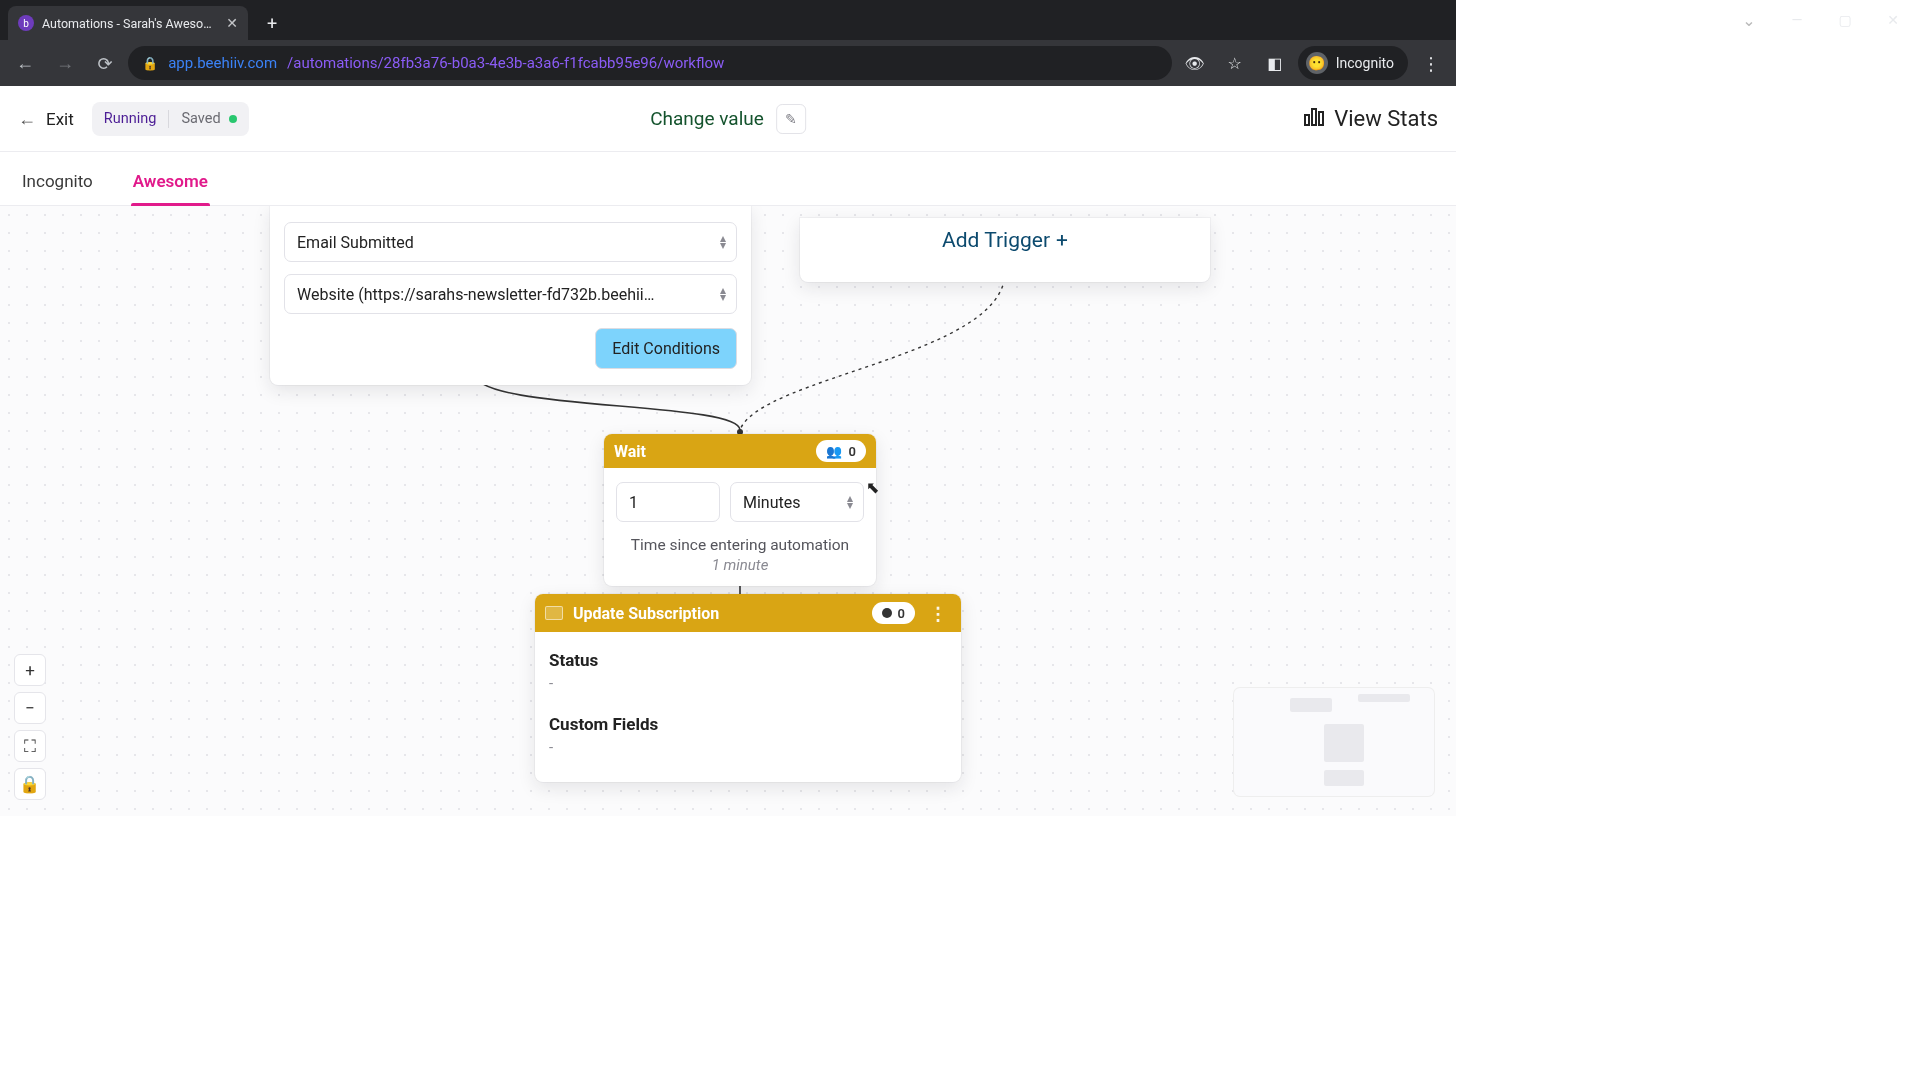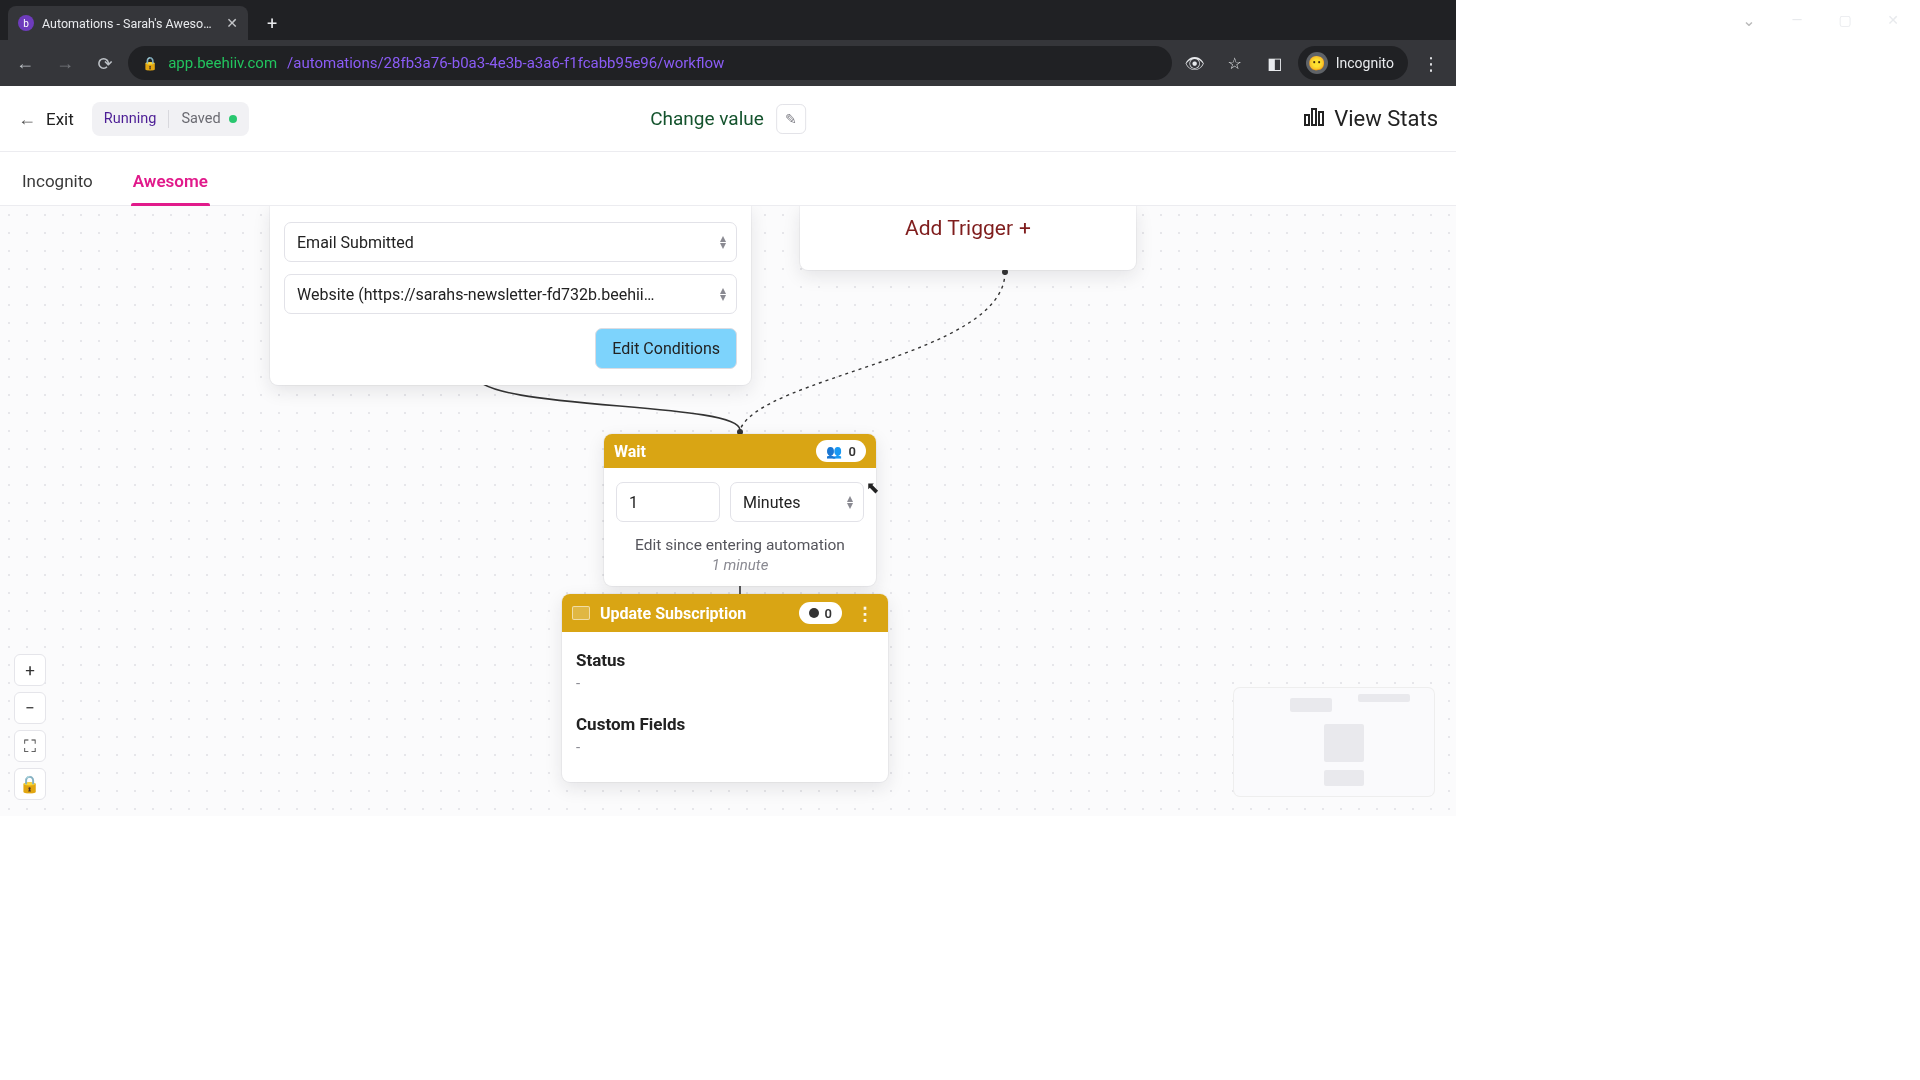--- a/index.html
+++ b/index.html
@@ -15,21 +15,21 @@
   .new-tab { width: 28px; height: 28px; margin-left: 10px; margin-bottom: 3px; display:flex; align-items:center; justify-content:center; font-size:18px; color:#e8eaed; border-radius:50%; }
   .win-controls { position:absolute; right:0; top:0; height:40px; display:flex; align-items:center; gap:2px; padding-right:4px;}
   .win-btn { width:46px; height:32px; display:flex; align-items:center; justify-content:center; font-size:14px; color:#e8eaed; }
   .chev-down { width:46px; height:32px; display:flex; align-items:center; justify-content:center; font-size:16px; color:#bbb; }
 
   .addr-bar { height: 46px; background:#35363a; display:flex; align-items:center; padding: 0 8px; gap:6px; }
   .nav-btn { width:34px; height:34px; display:flex; align-items:center; justify-content:center; color:#bdc1c6; font-size:18px; border-radius:50%; }
   .nav-btn.disabled { opacity:.45; }
   .url-field { flex:1; height:34px; background:#202124; border-radius:17px; display:flex; align-items:center; padding:0 14px; gap:10px; color:#e8eaed; font-size:15px; }
   .url-field .lock { font-size:13px; color:#bdc1c6; }
-  .url-field .host { color:#22c55e; }
+  .url-field .host { color:#3b82f6; }
   .url-field .path { color:#8b5cf6; }
   .addr-icon { width:34px; height:34px; display:flex; align-items:center; justify-content:center; color:#e8eaed; font-size:16px; }
   .incog-badge { display:flex; align-items:center; gap:8px; background:#202124; border-radius:17px; height:34px; padding:0 14px 0 8px; color:#e8eaed; font-size:14px;}
   .incog-badge .icon { width:22px; height:22px; border-radius:50%; background:#5f6368; display:flex; align-items:center; justify-content:center;}
   .kebab { width:34px; height:34px; display:flex; align-items:center; justify-content:center; color:#e8eaed; font-size:18px; }
 
   
   .app { position:relative; height: calc(816px - 86px); background:#fff; }
   .app-header { height:66px; border-bottom:1px solid #ececf0; display:flex; align-items:center; padding:0 18px; position:relative; }
   .exit { display:flex; align-items:center; gap:10px; font-size:17px; color:#222; }
@@ -63,37 +63,37 @@
   .field .chev { position:absolute; right:10px; color:#8a8a92; font-size:12px; display:flex; flex-direction:column; line-height:7px;}
   .btn-outline { border:1px solid #dcdce2; background:#7dd3fc; border-radius:7px; padding:10px 16px; font-size:16px; color:#222; }
 
   
   .trigger-card { left:270px; top:0px; width:481px; padding:10px 14px 16px 14px; border-top-left-radius:0; border-top-right-radius:0;}
   .trigger-card .field:first-child { margin-top:6px; }
   .trigger-card .field + .field { margin-top:12px; }
   .trigger-card .actions-row { display:flex; justify-content:flex-end; margin-top:14px; }
 
   
-  .add-trigger { left:800px; top:0px; width:336px; height:64px; display:flex; align-items:flex-start; justify-content:center; padding-top:10px; font-size:21px; color:#7f1d1d; border-top-left-radius:0; border-top-right-radius:0;}
+  .add-trigger { left:800px; top:12px; width:410px; height:64px; display:flex; align-items:flex-start; justify-content:center; padding-top:10px; font-size:21px; color:#0c4a6e; border-top-left-radius:0; border-top-right-radius:0;}
   .add-trigger span.plus { margin-left:6px; }
 
   
   .wait-node { left:604px; top:228px; width:272px; }
   .wait-head { background:#d9a514; color:#fff; font-weight:700; font-size:16px; height:34px; border-radius:8px 8px 0 0; display:flex; align-items:center; padding:0 10px; }
   .wait-head .spacer { flex:1; }
   .pill { background:#fff; color:#333; border-radius:14px; height:22px; padding:0 10px; display:flex; align-items:center; gap:6px; font-size:13px; font-weight:600;}
   .wait-body { padding:14px 12px 12px 12px; }
   .wait-row { display:flex; gap:10px; }
   .wait-row .field { flex:1; }
   .wait-row .field.num { flex:0 0 104px; }
   .wait-meta { text-align:center; margin-top:14px; font-size:15.5px; color:#55555c; }
   .wait-meta .sub { color:#8a8a92; font-style:italic; font-size:15px; margin-top:2px;}
 
   
-  .update-node { left:562px; top:388px; width:326px; }
+  .update-node { left:535px; top:388px; width:426px; }
   .update-head { background:#d9a514; color:#fff; font-weight:700; font-size:16px; height:38px; border-radius:8px 8px 0 0; display:flex; align-items:center; padding:0 10px; gap:10px;}
   .update-head .hicon { width:18px; height:14px; background:#fff3; border:1px solid #fff8; border-radius:2px; }
   .update-head .spacer { flex:1; }
   .pill-dark { background:#fff; color:#333; border-radius:14px; height:22px; padding:0 10px; display:flex; align-items:center; gap:6px; font-size:13px; font-weight:600;}
   .pill-dark .dot { width:10px; height:10px; border-radius:50%; background:#333; display:inline-block;}
   .kebab-small { color:#fff; opacity:.9; font-size:18px; padding:0 4px; }
   .update-body { padding:14px 14px 26px 14px; }
   .ulabel { font-size:17px; font-weight:700; margin-top:4px; color:#222;}
   .uval { font-size:15px; color:#8a8a92; margin-top:4px; }
   .ulabel.mt { margin-top:22px; }
@@ -244,21 +244,21 @@
           </div>
           <div class="field">
             <span>Minutes</span>
             <span class="chev">
                 <span>▴</span>
                 <span>▾</span>
               </span>
           </div>
         </div>
         <div class="wait-meta">
-          <div>Edit since entering automation</div>
+          <div>Time since entering automation</div>
           <div class="sub">1 minute</div>
         </div>
       </div>
     </div>
 
     <div class="node update-node">
       <div class="update-head">
         <span class="hicon"></span>
         <span>Update Subscription</span>
         <span class="spacer"></span>

